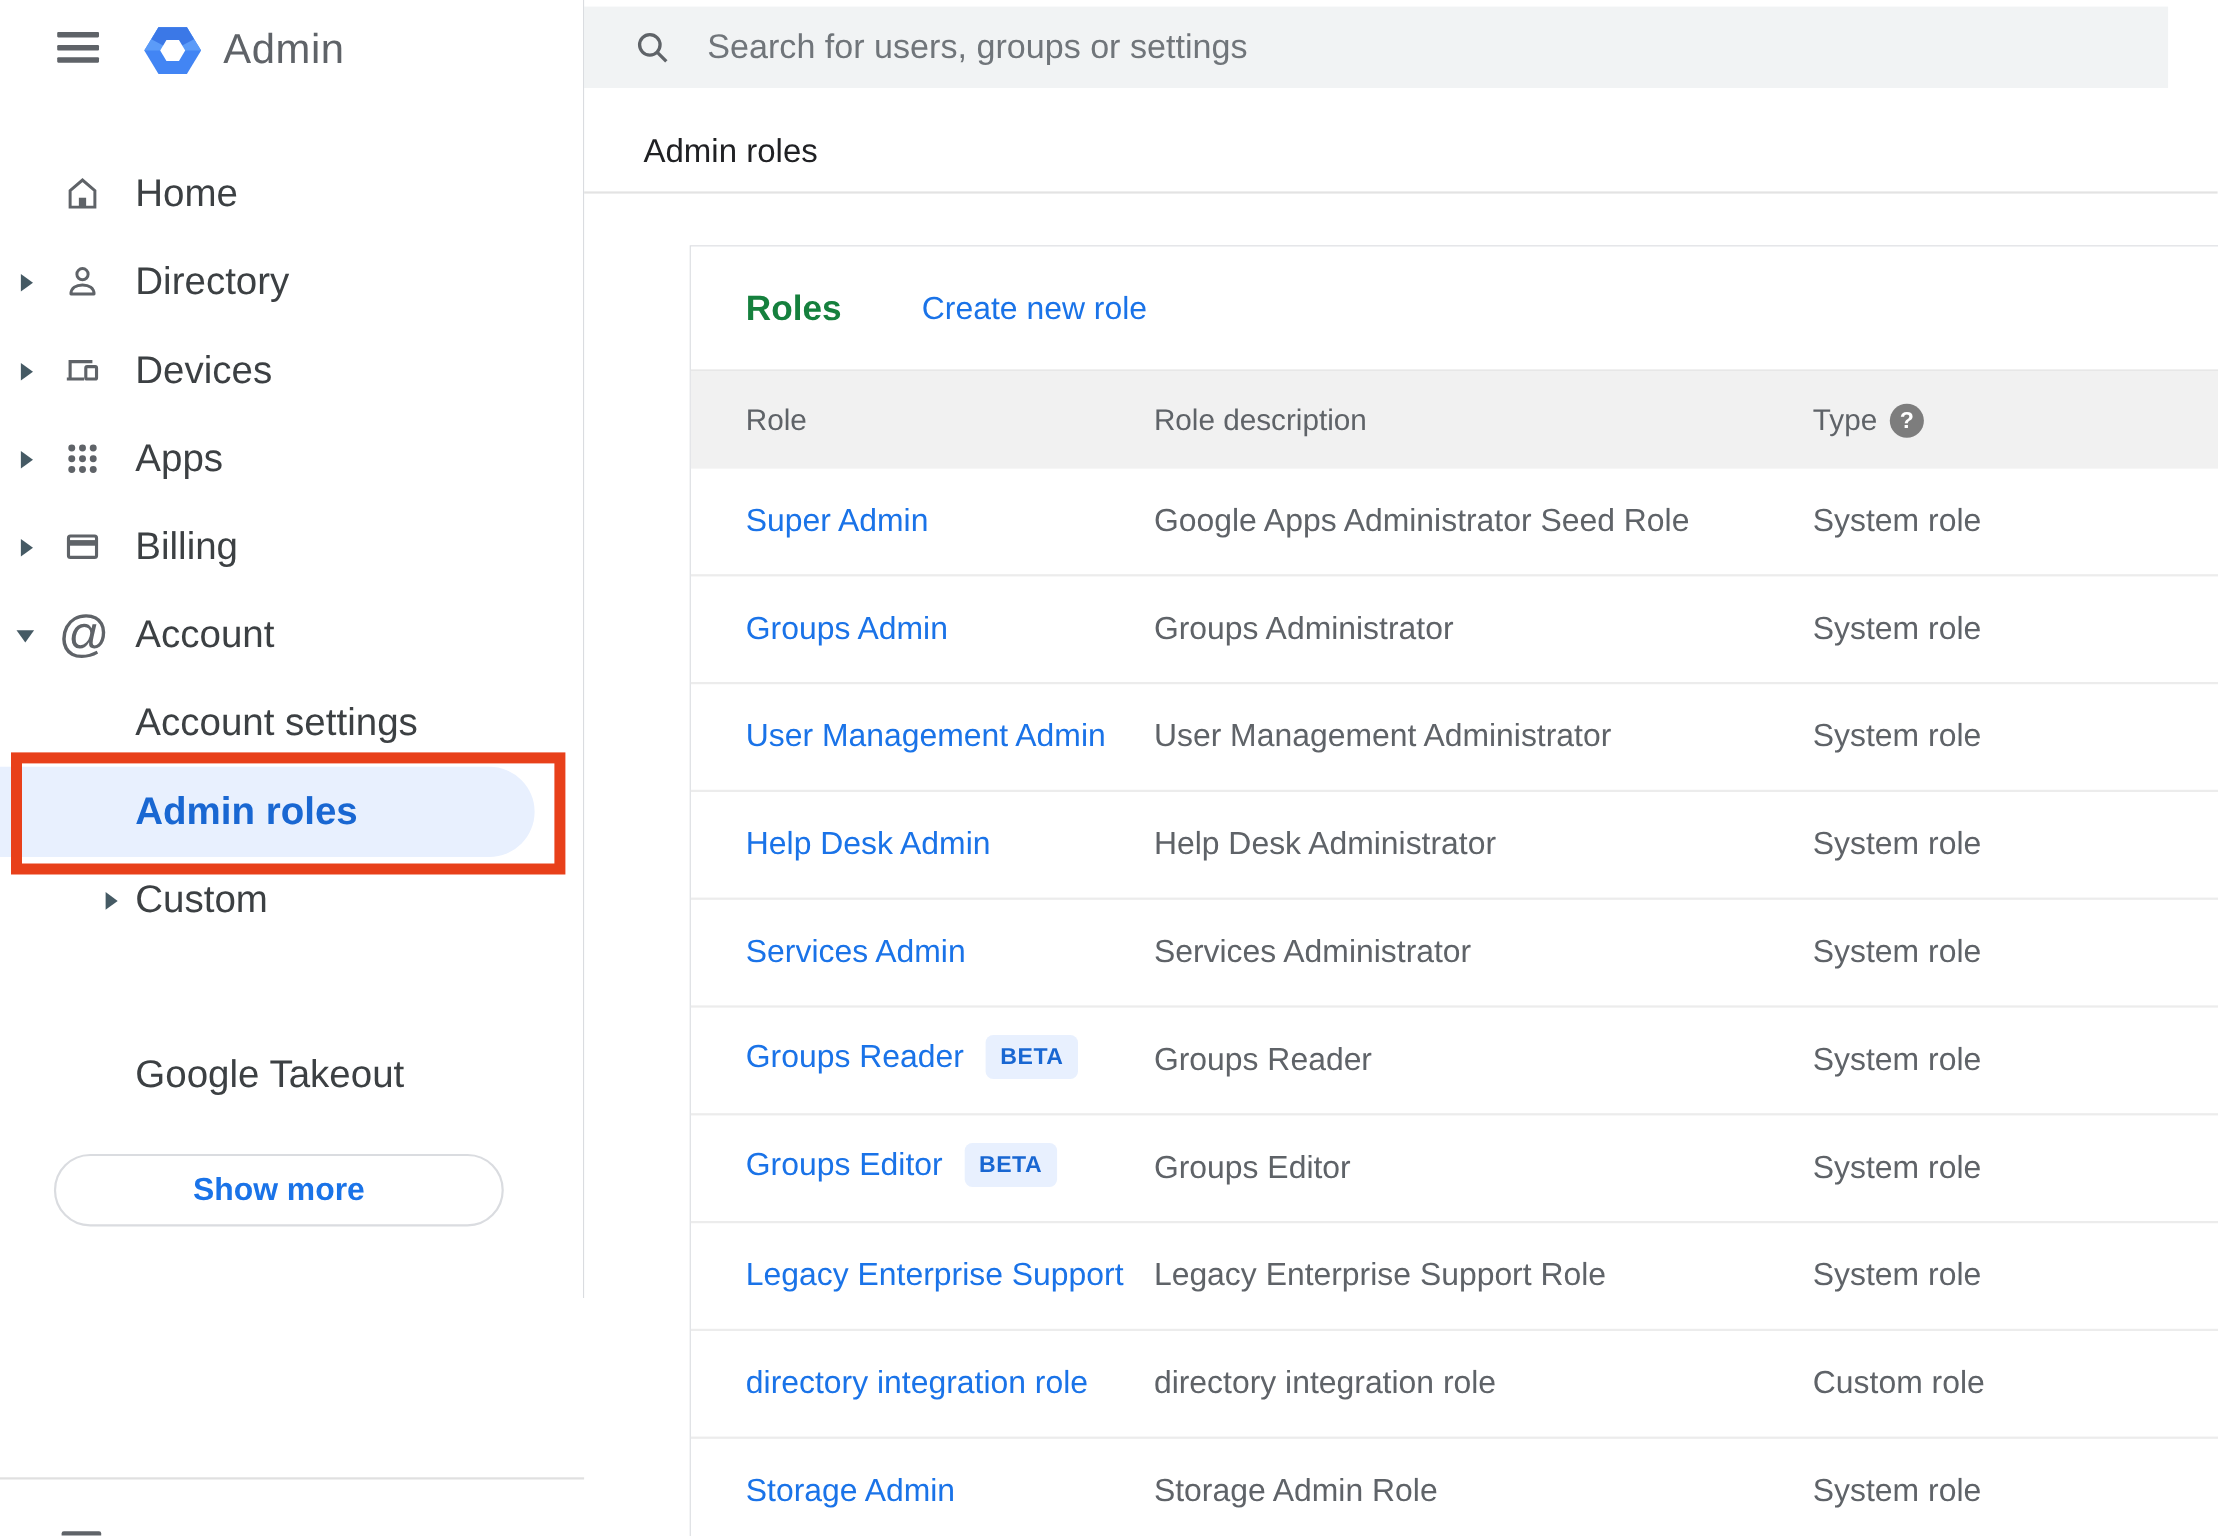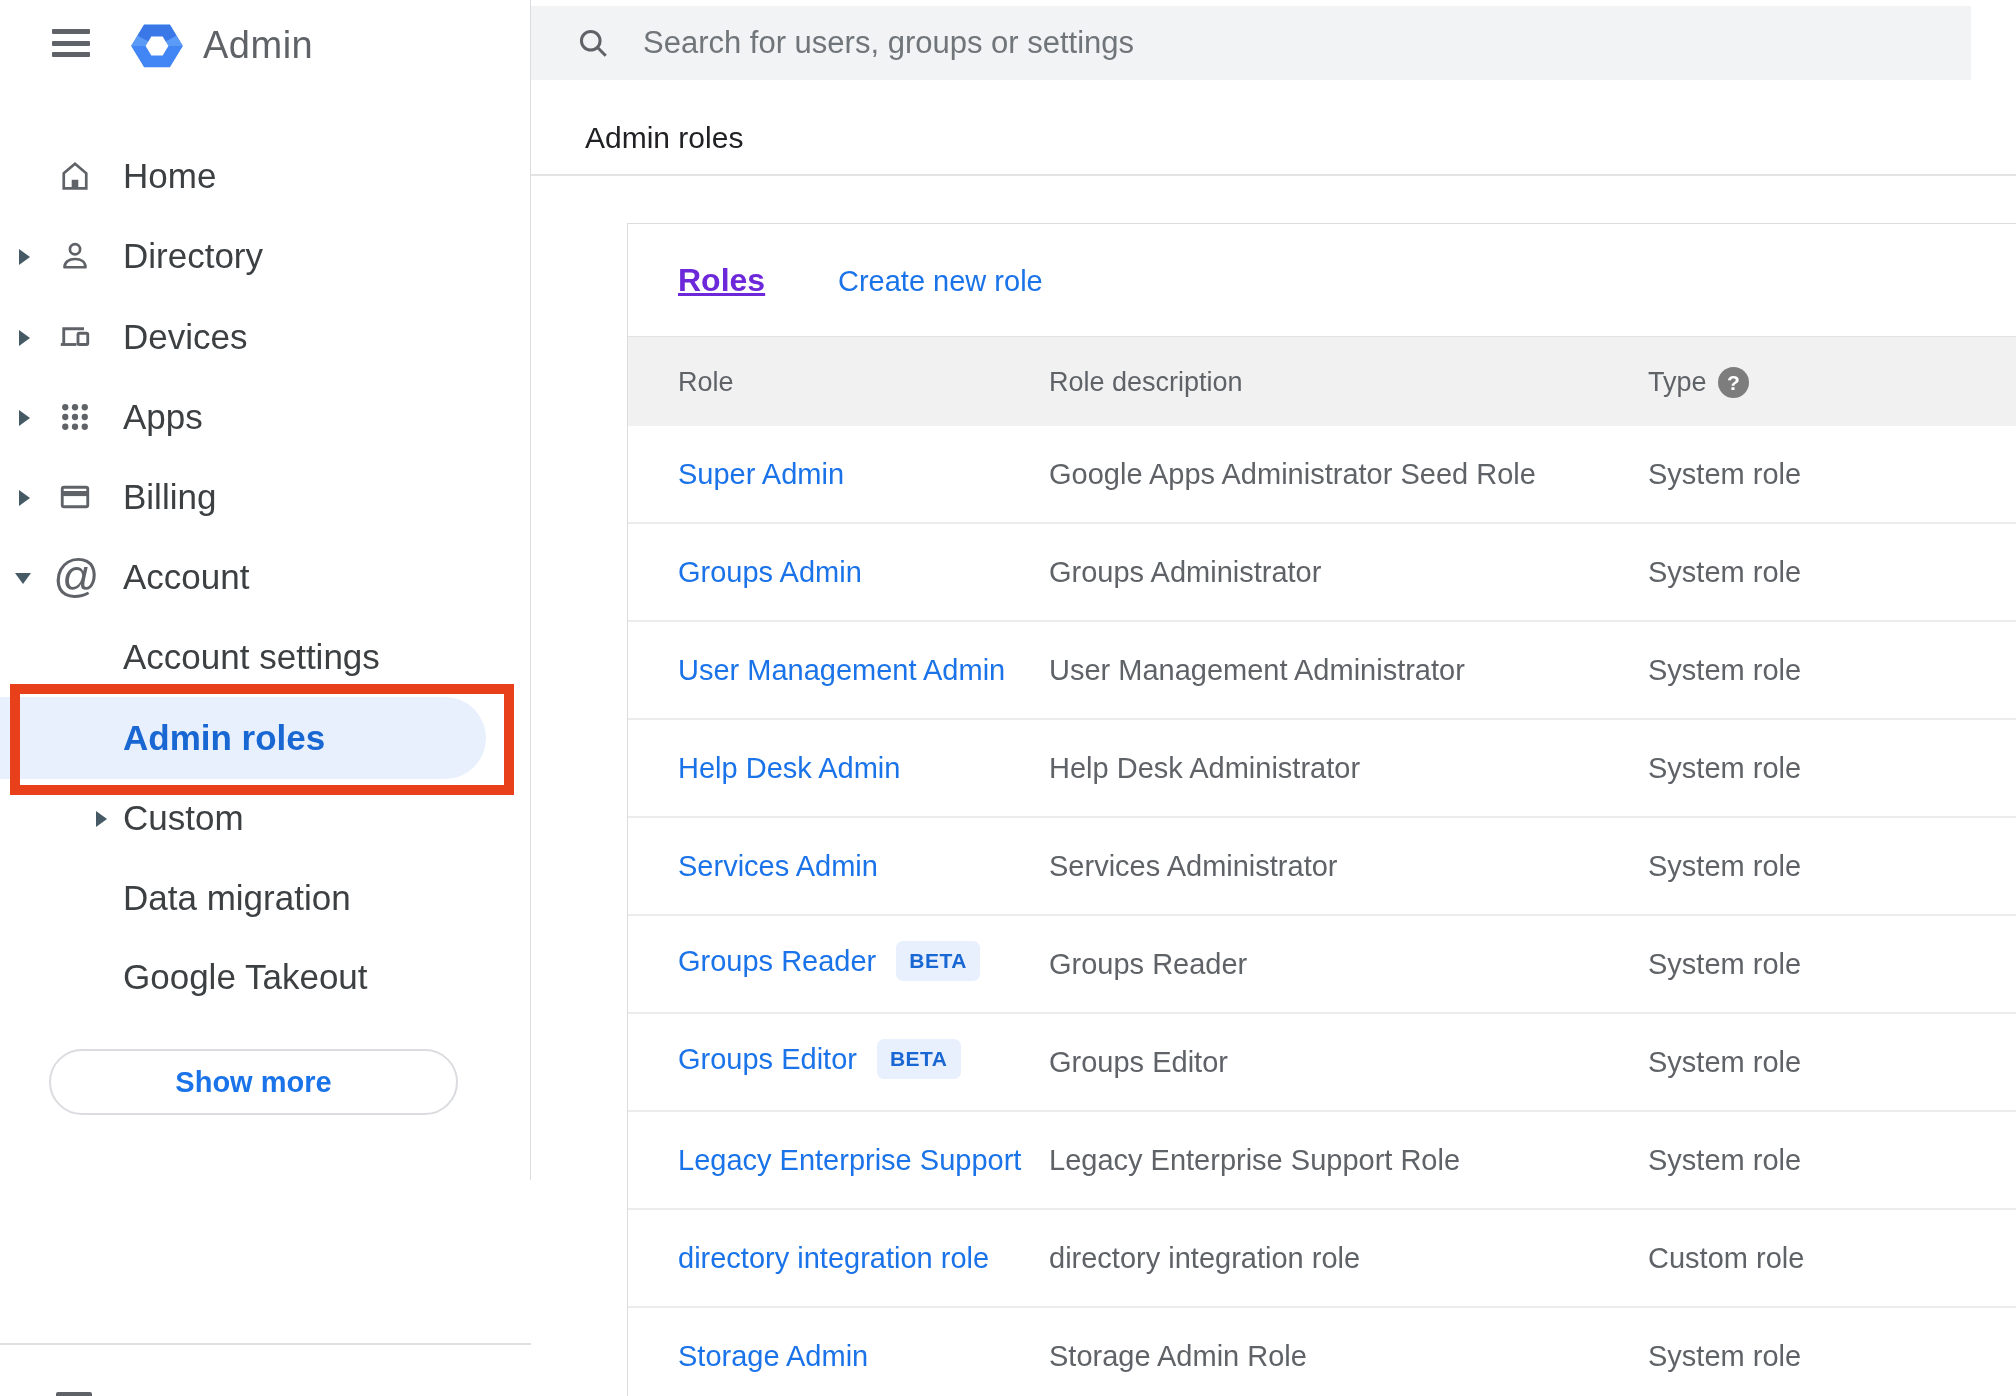--- a/index.html
+++ b/index.html
@@ -58,21 +58,21 @@
   #search-input::placeholder { color:#70757a; opacity:1; }
   #breadcrumb { position:absolute; left:585px; top:121px; font-size:30px;
     color:#202124; }
   #topbar-divider { position:absolute; left:531px; top:174px; width:1485px;
     height:2px; background:#e3e3e3; }
 
   
   #card { position:absolute; left:627px; top:223px; width:1420px; height:1400px;
     background:#fff; border:1px solid #dadce0; }
   #card-title { position:absolute; left:50px; top:38px; font-size:32px;
-    font-weight:bold; color:#6d28d9;text-decoration:underline; }
+    font-weight:bold; color:#15803d; }
   #create-link { position:absolute; left:210px; top:41px; font-size:29px;
     color:#1a73e8; text-decoration:none; cursor:pointer; }
   #thead { position:absolute; left:0; top:112px; width:1420px; height:90px;
     background:#f1f1f1; border-top:1px solid #e3e3e3; }
   .th { position:absolute; top:50%; transform:translateY(-50%); font-size:27px;
     color:#5f6368; }
   .th.c1 { left:50px; } .th.c2 { left:421px; } .th.c3 { left:1020px; }
   #help-icon { position:absolute; left:1090px; top:30px; width:31px; height:31px;
     border-radius:50%; background:#7d7d7d; color:#fff; font-size:21px;
     font-weight:bold; text-align:center; line-height:31px; cursor:pointer; }
@@ -185,23 +185,20 @@
 
   <div id="admin-roles-pill">
     <span class="nav-label">Admin roles</span>
   </div>
 
   <div class="nav-item" style="top:778px">
     <span class="nav-arrow sub"></span>
     <span class="nav-label">Custom</span>
   </div>
 
-  <div class="nav-item" style="top:858px">
-    <span class="nav-label">Data migration</span>
-  </div>
 
   <div class="nav-item" style="top:937px">
     <span class="nav-label">Google Takeout</span>
   </div>
 
   <button id="show-more">Show more</button>
 
   <div id="sidebar-bottom-divider"></div>
   <div id="bottom-partial-icon"></div>
 </div>

